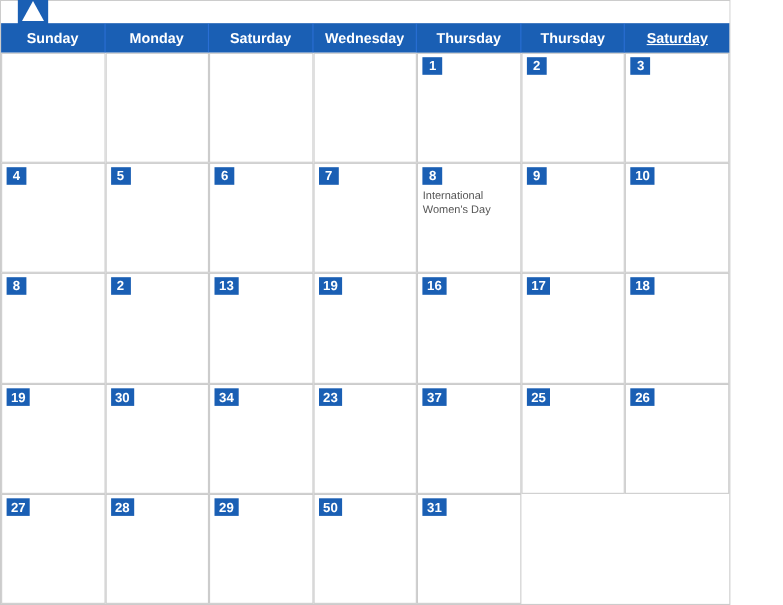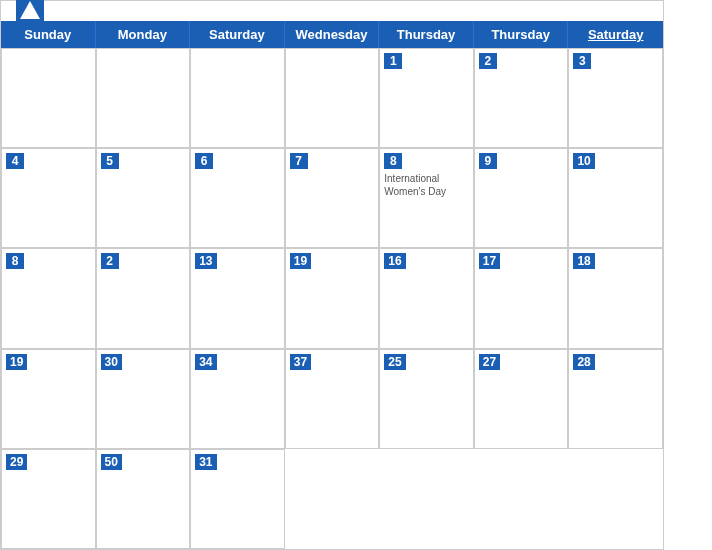--- a/index.html
+++ b/index.html
@@ -161,21 +161,23 @@
       <div class="cal-cell"><span class="date-num">8</span></div>
       <div class="cal-cell"><span class="date-num">2</span></div>
       <div class="cal-cell"><span class="date-num">13</span></div>
       <div class="cal-cell"><span class="date-num">19</span></div>
       <div class="cal-cell"><span class="date-num">16</span></div>
       <div class="cal-cell"><span class="date-num">17</span></div>
       <div class="cal-cell"><span class="date-num">18</span></div>
       <div class="cal-cell"><span class="date-num">19</span></div>
       <div class="cal-cell"><span class="date-num">30</span></div>
       <div class="cal-cell"><span class="date-num">34</span></div>
+      <div class="cal-cell"><span class="date-num">23</span></div>
       <div class="cal-cell"><span class="date-num">37</span></div>
       <div class="cal-cell"><span class="date-num">25</span></div>
+      <div class="cal-cell"><span class="date-num">26</span></div>
       <div class="cal-cell"><span class="date-num">27</span></div>
       <div class="cal-cell"><span class="date-num">28</span></div>
       <div class="cal-cell"><span class="date-num">29</span></div>
       <div class="cal-cell"><span class="date-num">50</span></div>
       <div class="cal-cell"><span class="date-num">31</span></div>
     </div>
 </div>
 
 </body></html>

